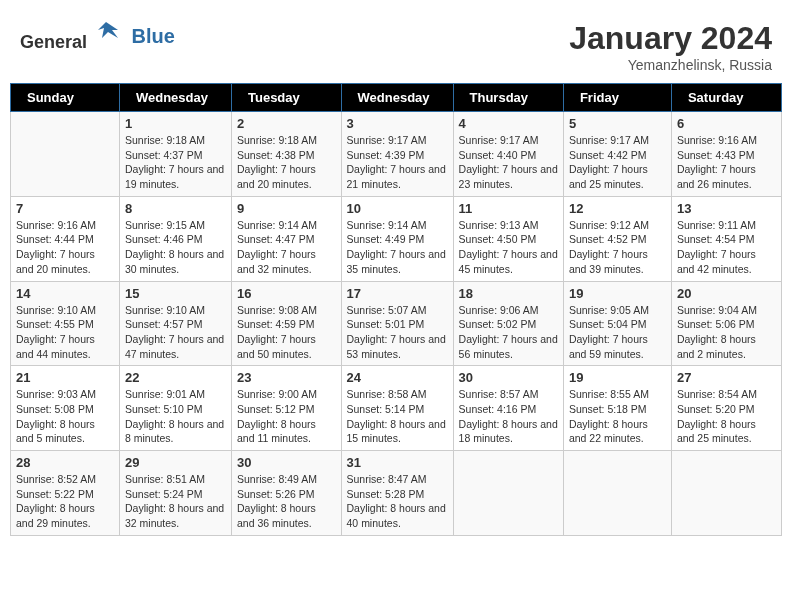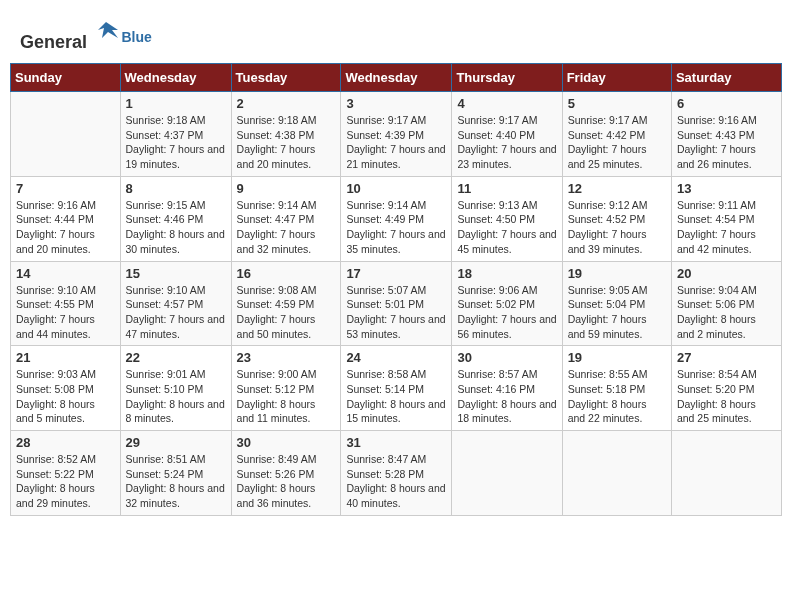--- a/index.html
+++ b/index.html
@@ -12,29 +12,29 @@
     }
     .header {
       display: flex;
       justify-content: space-between;
       align-items: flex-start;
       padding: 10px 10px 5px 10px;
     }
     .logo {
       display: flex;
       align-items: center;
-      gap: 2px;
+      gap: 12px;
     }
     .logo-text-general {
       font-size: 18px;
       font-weight: bold;
       color: #333;
     }
     .logo-text-blue {
-      font-size: 14px;
+      font-size: 20px;
       font-weight: bold;
       color: #2e6da4;
     }
     .logo-bird {
       width: 28px;
       height: 28px;
     }
     .title-block {
       text-align: right;
     }
@@ -46,25 +46,25 @@
     .subtitle {
       font-size: 14px;
       color: #555;
     }
     table {
       width: 100%;
       border-collapse: collapse;
       margin-top: 5px;
     }
     thead tr th {
-      background-color: #7f1d1d;
+      background-color: #000000;
       color: #fff;
       font-size: 13px;
       font-weight: bold;
-      padding: 6px 4px;
+      padding: 6px 16px;
       text-align: left;
       border: 1px solid #2e6da4;
     }
     tbody tr td {
       border: 1px solid #ccc;
       vertical-align: top;
       padding: 4px 5px;
       font-size: 10.5px;
       color: #333;
       width: 113px;
@@ -98,20 +98,24 @@
     <div>
       <span class="logo-text-general">General</span>
       <svg class="logo-bird" viewBox="0 0 28 28" xmlns="http://www.w3.org/2000/svg">
         <polygon points="14,2 26,10 20,10 26,18 16,12 10,18 12,8 6,10" fill="#2e6da4"></polygon>
       </svg>
     </div>
     <div>
       <span class="logo-text-blue">Blue</span>
     </div>
   </div>
+  <div class="title-block">
+    <div class="month-title">January 2024</div>
+    <div class="subtitle">Yemanzhelinsk, Russia</div>
+  </div>
 </div>
 
 <table>
   <thead>
     <tr>
     <th>Sunday</th>
         <th>Wednesday</th>
         <th>Tuesday</th>
         <th>Wednesday</th>
         <th>Thursday</th>

